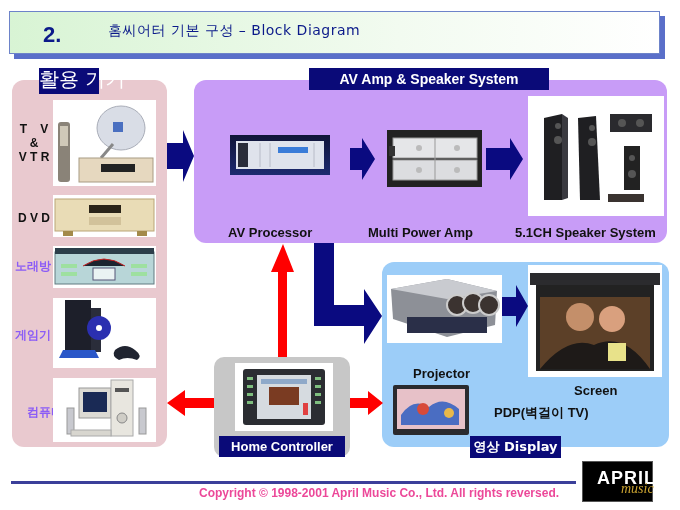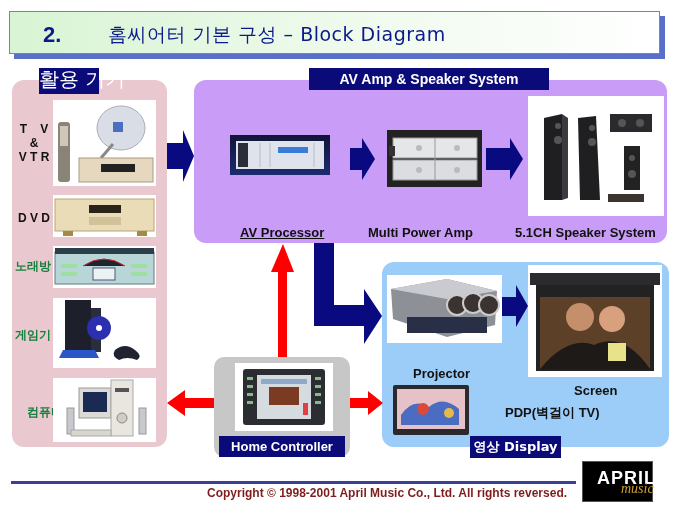--- a/index.html
+++ b/index.html
@@ -5,37 +5,37 @@
   html, body { margin:0; padding:0; }
   body { width:680px; height:510px; position:relative; background:#ffffff; overflow:hidden;
          font-family:"DejaVu Sans", "Liberation Sans", sans-serif; }
   .abs { position:absolute; }
   
   #title-shadow { left:14px; top:16px; width:651px; height:43px; background:#5a6fc9; }
   #title-box { left:9px; top:11px; width:651px; height:43px;
                background:linear-gradient(90deg,#d8f4d4 0%, #f2fbf0 60%, #ffffff 100%);
                border:1px solid #6d83c9; box-sizing:border-box; }
   #title-num { left:34px; top:12px; font-size:22px; font-weight:bold; color:#0b1a8a; font-family:"Liberation Sans", sans-serif; }
-  #title-text { left:108px; top:13px; font-size:19px; color:#0b1a8a; font-family:"DejaVu Sans", sans-serif; letter-spacing:0.5px;}
+  #title-text { left:108px; top:13px; font-size:14px; color:#0b1a8a; font-family:"DejaVu Sans", sans-serif; letter-spacing:0.5px;}
   
   #panel-devices { left:12px; top:80px; width:155px; height:367px; background:#e9c9cf; border-radius:12px; }
   #panel-av { left:194px; top:80px; width:473px; height:163px; background:#c89cf7; border-radius:12px; }
   #panel-display { left:382px; top:262px; width:287px; height:185px; background:#9ccdf8; border-radius:12px; }
   #panel-controller { left:214px; top:357px; width:136px; height:100px; background:#c7c7c7; border-radius:10px; }
   .label-box { background:#0a0a78; color:#ffffff; font-weight:bold; text-align:center; white-space:nowrap; }
   #devices-label { left:39px; top:68px; width:60px; height:26px; line-height:22px; font-size:20px; font-weight:normal; }
   #av-label { left:309px; top:68px; width:240px; height:22px; line-height:22px; font-size:14px; font-family:"Liberation Sans", sans-serif;}
   #ctrl-label { left:219px; top:436px; width:126px; height:21px; line-height:21px; font-size:13px; font-family:"Liberation Sans", sans-serif;}
   #disp-label { left:470px; top:436px; width:91px; height:22px; line-height:22px; font-size:13px; }
   .dev-label { color:#111; font-weight:bold; font-size:12px; font-family:"Liberation Sans", sans-serif; text-align:center; line-height:14px;}
-  .dev-label-ko { color:#15803d; font-size:12px; }
+  .dev-label-ko { color:#8b5cf6; font-size:12px; }
   .photo { background:#ffffff; overflow:hidden; }
   .cap { color:#111; font-weight:bold; font-size:13px; font-family:"Liberation Sans", sans-serif; white-space:nowrap; }
   #footer-line { left:11px; top:481px; width:565px; height:3px; background:#3b3f9a; }
-  #copyright { left:207px; top:486px; font-size:12px; font-weight:bold; color:#7f1d1d; font-family:"Liberation Sans", sans-serif; white-space:nowrap;}
+  #copyright { left:199px; top:486px; font-size:12px; font-weight:bold; color:#ec4899; font-family:"Liberation Sans", sans-serif; white-space:nowrap;}
   #logo { left:582px; top:461px; width:71px; height:41px; background:#000; border:1px solid #555; box-sizing:border-box;}
   #logo-main { left:14px; top:6px; color:#fff; font-weight:bold; font-size:18px; font-family:"Liberation Sans", sans-serif; letter-spacing:1px;}
   #logo-sub { left:38px; top:19px; color:#c9a230; font-style:italic; font-size:14px; font-family:"Liberation Serif", serif;}
 </style>
 </head>
 <body>
 
 <div class="abs" id="title-shadow"></div>
 <div class="abs" id="title-box"></div>
 <div class="abs" id="title-num" style="left:43px;top:22px;">2.</div>
@@ -147,21 +147,21 @@
     <rect x="82" y="18" width="42" height="18" fill="#2a2a2e"></rect>
     <circle cx="94" cy="27" r="4" fill="#555"></circle>
       <circle cx="112" cy="27" r="4" fill="#555"></circle>
     <rect x="96" y="50" width="16" height="44" fill="#222"></rect>
     <circle cx="104" cy="62" r="3" fill="#555"></circle>
       <circle cx="104" cy="78" r="4" fill="#555"></circle>
     <rect x="80" y="98" width="36" height="8" fill="#3a3330"></rect>
   </svg>
 </div>
 
-<div class="abs cap" style="left:240px;top:225px;text-decoration:underline;">AV Processor</div>
+<div class="abs cap" style="left:228px;top:225px;">AV Processor</div>
 <div class="abs cap" style="left:368px;top:225px;">Multi Power Amp</div>
 <div class="abs cap" style="left:515px;top:225px;">5.1CH Speaker System</div>
 
 <div class="abs photo" style="left:387px;top:275px;width:115px;height:68px;">
   <svg width="115" height="68" viewBox="0 0 115 68">
     <polygon points="4,14 60,4 110,16 108,50 60,62 6,44" fill="#8d9097"></polygon>
     <polygon points="4,14 60,4 110,16 60,24" fill="#c9cbd0"></polygon>
     <rect x="20" y="42" width="80" height="16" fill="#2a2f48"></rect>
     <circle cx="70" cy="30" r="10" fill="#3b3330" stroke="#ccc" stroke-width="2"></circle>
     <circle cx="86" cy="28" r="10" fill="#3b3330" stroke="#ccc" stroke-width="2"></circle>
@@ -183,21 +183,21 @@
   <svg width="76" height="50" viewBox="0 0 76 50">
     <rect x="4" y="4" width="68" height="40" fill="#e7c1c8"></rect>
     <path d="M8 30 Q20 12 36 22 Q50 10 66 24 L66 40 L8 40 Z" fill="#4a6dc2"></path>
     <circle cx="30" cy="24" r="6" fill="#d84a3a"></circle>
     <circle cx="56" cy="28" r="5" fill="#e8b84a"></circle>
   </svg>
 </div>
 
 <div class="abs cap" style="left:413px;top:366px;">Projector</div>
 <div class="abs cap" style="left:574px;top:383px;">Screen</div>
-<div class="abs cap" style="left:505px;top:404px;">PDP(벽걸이  TV)</div>
+<div class="abs cap" style="left:494px;top:404px;">PDP(벽걸이  TV)</div>
 <div class="abs label-box" id="disp-label">영상  Display</div>
 
 <div class="abs" id="panel-controller"></div>
 <div class="abs photo" style="left:235px;top:363px;width:98px;height:68px;">
   <svg width="98" height="68" viewBox="0 0 98 68">
     <rect x="8" y="6" width="82" height="56" rx="3" fill="#2b2d32"></rect>
     <rect x="22" y="12" width="54" height="44" fill="#d6dbe0"></rect>
     <rect x="34" y="24" width="30" height="18" fill="#7a3b22"></rect>
     <rect x="26" y="16" width="46" height="5" fill="#8fa9c9"></rect>
     <g fill="#7fbf7f">

